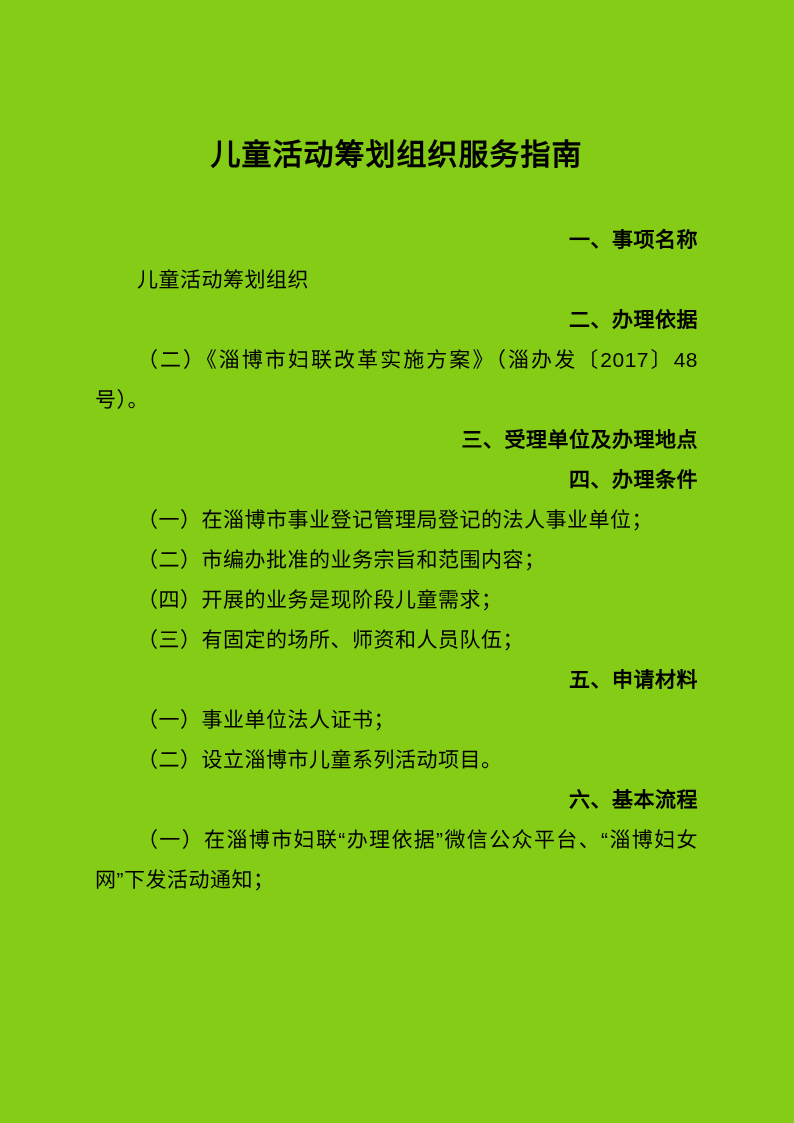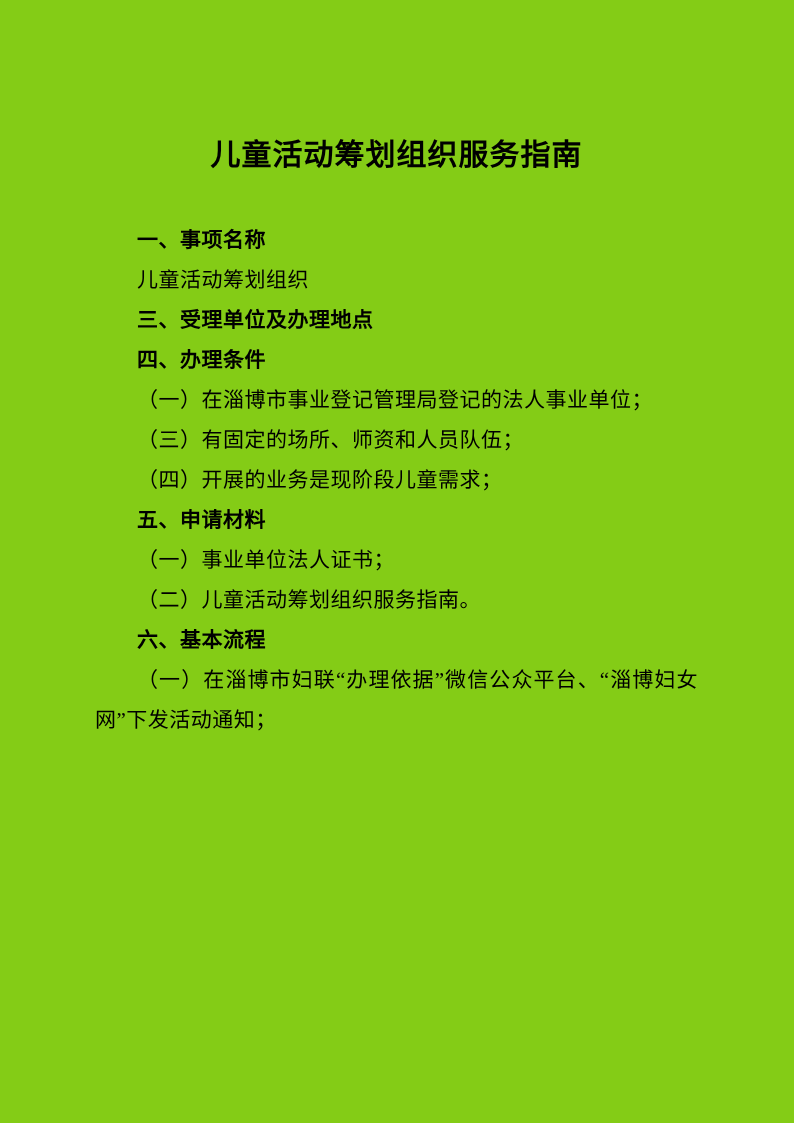--- a/index.html
+++ b/index.html
@@ -37,57 +37,60 @@
     font-size: 21px;
     line-height: 40px;
     text-indent: 42px;
     text-align: justify;
     letter-spacing: 0.5px;
     word-break: break-all;
   }
   .para.heading {
     font-family: "DejaVu Sans", "Liberation Sans", sans-serif;
     font-weight: bold;
-    text-align: left;
+    text-align: right;
   }
   .para.body {
-    font-family: Liberation Serif, serif;
+    font-family: Liberation Sans, sans-serif;
     font-weight: normal;
   }
 </style>
 </head>
 <body>
 
 <div class="page">
 
   <h1 class="doc-title">儿童活动筹划组织服务指南</h1>
 
   <section class="doc-section">
     <p class="para heading">一、事项名称</p>
     <p class="para body">儿童活动筹划组织</p>
   </section>
 
   <section class="doc-section">
+    <p class="para heading">二、办理依据</p>
+    <p class="para body">（二）《淄博市妇联改革实施方案》（淄办发〔2017〕48 号）。</p>
   </section>
 
   <section class="doc-section">
     <p class="para heading">三、受理单位及办理地点</p>
   </section>
 
   <section class="doc-section">
     <p class="para heading">四、办理条件</p>
     <p class="para body">（一）在淄博市事业登记管理局登记的法人事业单位；</p>
+    <p class="para body">（二）市编办批准的业务宗旨和范围内容；</p>
+    <p class="para body">（四）开展的业务是现阶段儿童需求；</p>
     <p class="para body">（三）有固定的场所、师资和人员队伍；</p>
-    <p class="para body">（四）开展的业务是现阶段儿童需求；</p>
   </section>
 
   <section class="doc-section">
     <p class="para heading">五、申请材料</p>
     <p class="para body">（一）事业单位法人证书；</p>
-    <p class="para body">（二）儿童活动筹划组织服务指南。</p>
+    <p class="para body">（二）设立淄博市儿童系列活动项目。</p>
   </section>
 
   <section class="doc-section">
     <p class="para heading">六、基本流程</p>
     <p class="para body">（一）在淄博市妇联“办理依据”微信公众平台、“淄博妇女网”下发活动通知；</p>
   </section>
 
 </div>
 
 </body></html>

